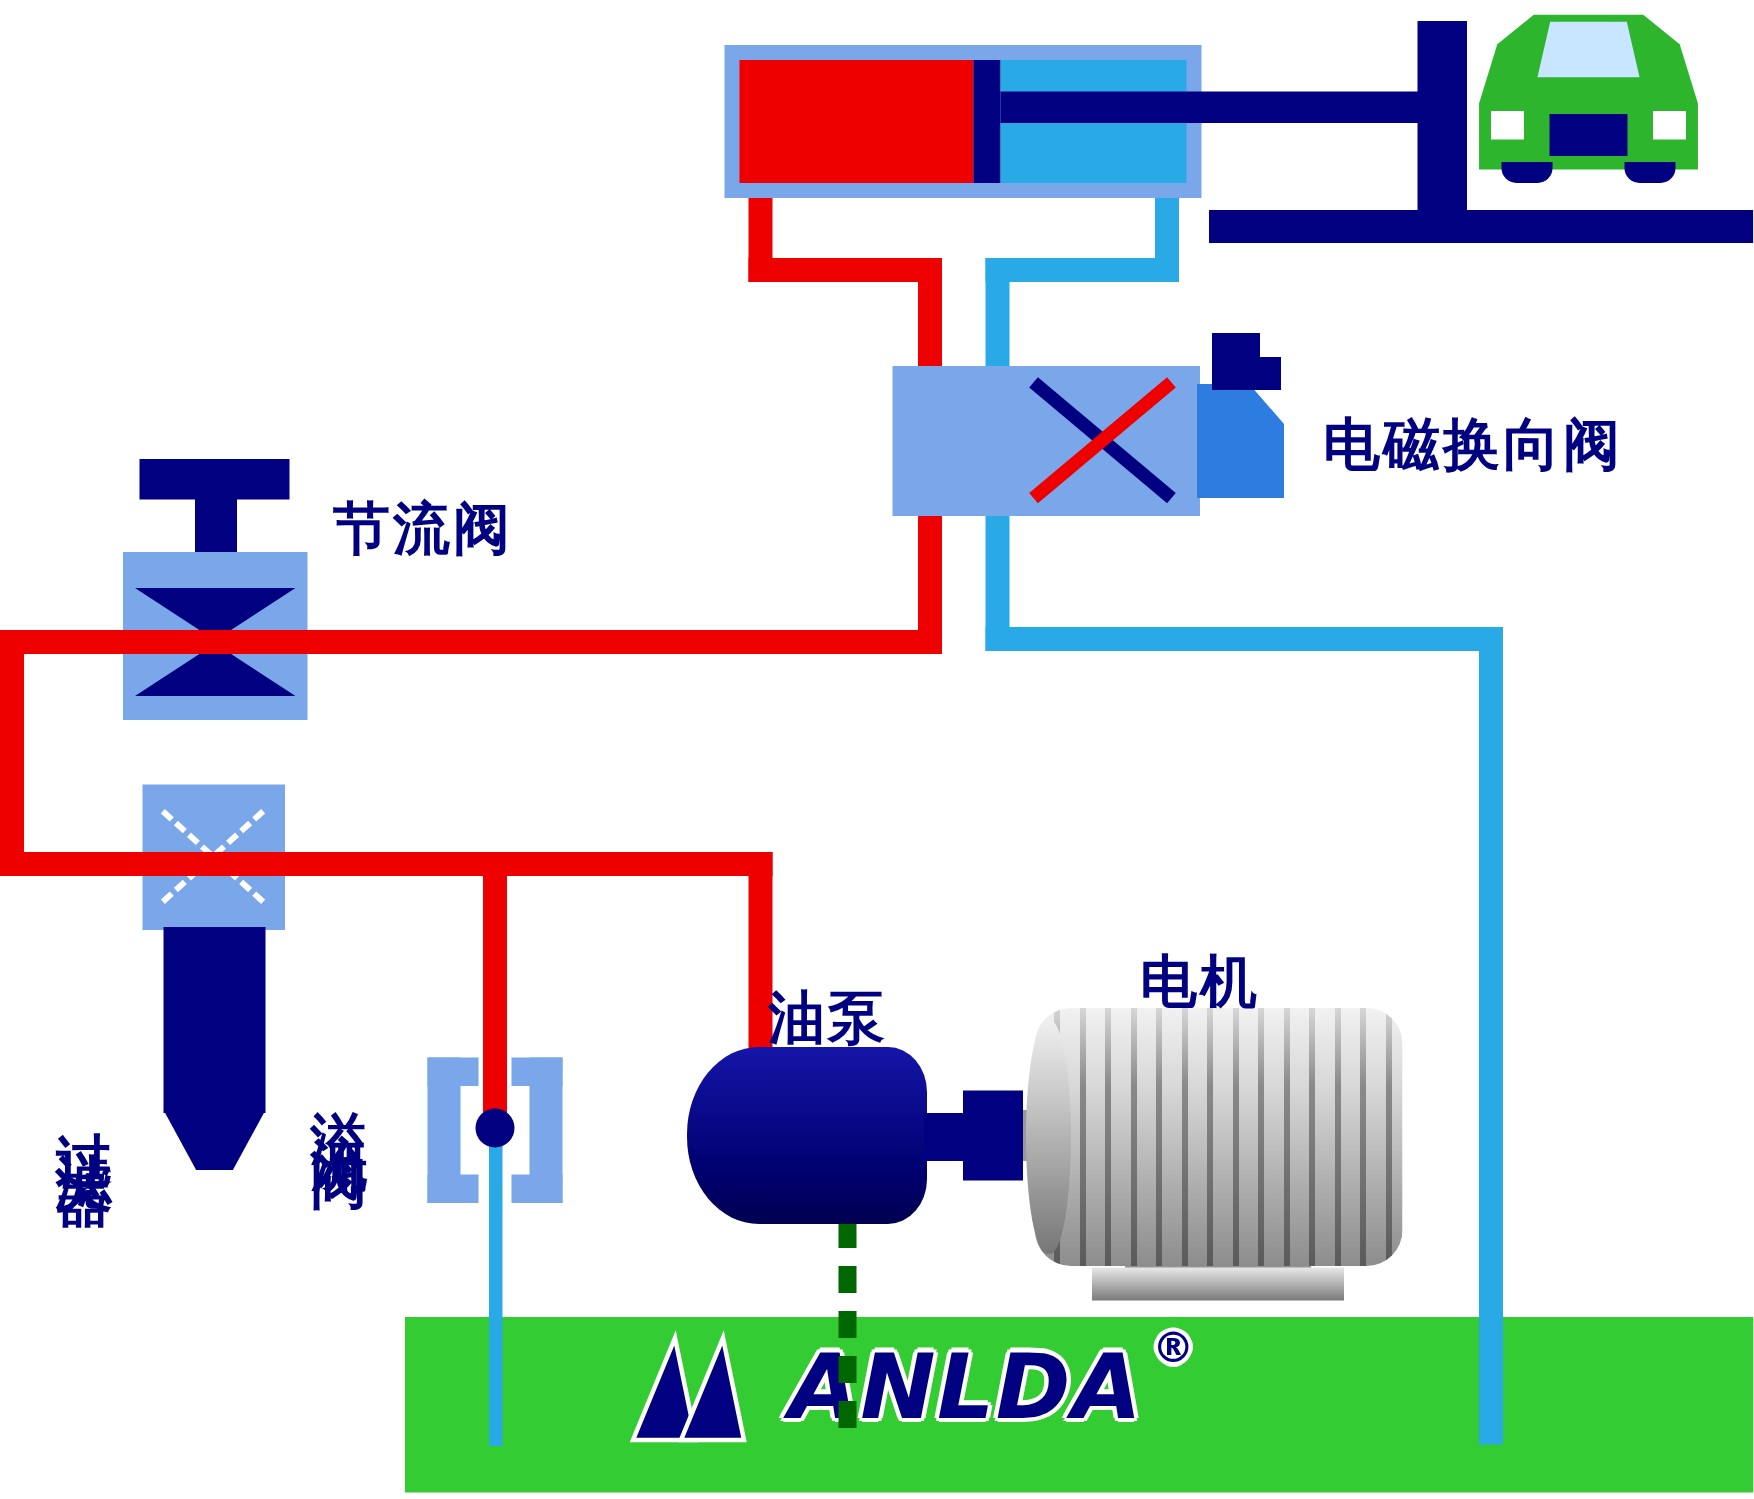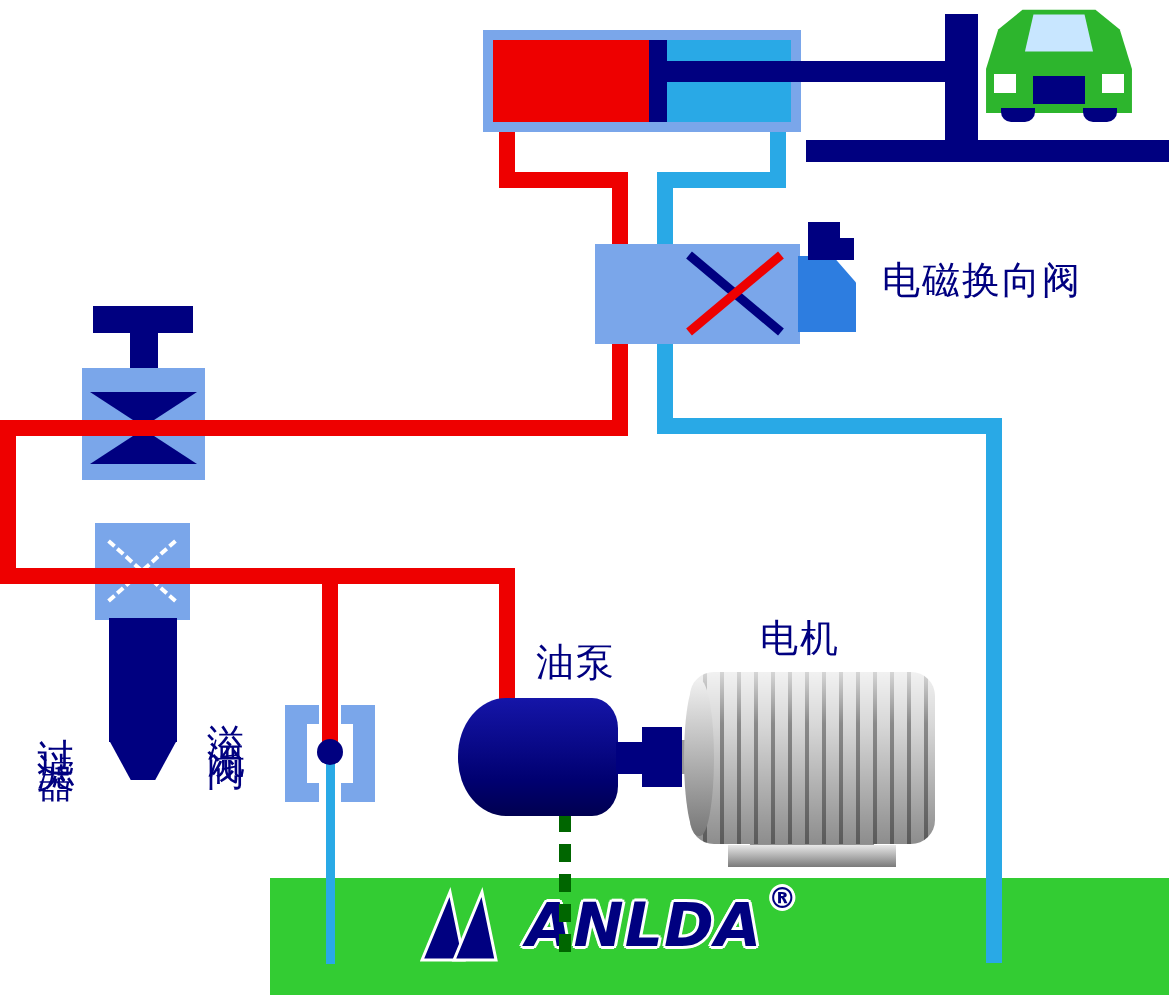--- a/index.html
+++ b/index.html
@@ -3,22 +3,22 @@
 <meta charset="utf-8">
 <style>
   html,body{margin:0;padding:0;background:#fff;}
   .stage{position:relative;width:1169px;height:999px;background:#fff;overflow:hidden;
          font-family:"DejaVu Sans",sans-serif;}
   .abs{position:absolute;}
   .pr{position:absolute;background:var(--red);z-index:3;}
   .pc{position:absolute;background:var(--cyan);z-index:3;}
   .navy{background:var(--navy);}
   .lb{background:var(--light-blue);}
-  .lbl{position:absolute;color:var(--navy);font-weight:normal;font-size:38px;z-index:7;
-       letter-spacing:2px;line-height:1.1;white-space:nowrap;}
+  .lbl{position:absolute;color:var(--navy);font-weight:bold;font-size:38px;z-index:7;
+       letter-spacing:2px;line-height:1.1;white-space:nowrap;margin-top:16px;}
   .vlbl{writing-mode:vertical-rl;text-orientation:upright;letter-spacing:14px;white-space:normal;}
   .outline{text-shadow:3px 0 0 #fff,-3px 0 0 #fff,0 3px 0 #fff,0 -3px 0 #fff,
            2px 2px 0 #fff,-2px -2px 0 #fff,2px -2px 0 #fff,-2px 2px 0 #fff;}
   .dash{border-top:4px dashed #fff;position:absolute;}
 </style>
 </head>
 <body>
 
 <div class="stage">
 
@@ -114,19 +114,20 @@
               clip-path:polygon(14% 0,86% 0,100% 100%,0 100%);
               background:linear-gradient(180deg,#cfcfcf,#8c8c8c);"></div>
   <div class="abs" style="left:690px;top:672px;width:245px;height:172px;z-index:4;border-radius:24px;
               background-image:linear-gradient(180deg,rgba(255,255,255,.65),rgba(255,255,255,0) 30%,rgba(0,0,0,.35)),
                                repeating-linear-gradient(90deg,#d8d8d8 0 13px,#8a8a8a 13px 17px);"></div>
   <div class="abs" style="left:684px;top:680px;width:30px;height:156px;z-index:5;border-radius:14px/50%;
               background:linear-gradient(180deg,#f0f0f0,#777);"></div>
   <div class="abs" style="left:728px;top:845px;width:168px;height:22px;z-index:4;
               background:linear-gradient(180deg,#e8e8e8,#7a7a7a);"></div>
 
+  <div class="lbl" style="left:222px;top:316px;">节流阀</div>
   <div class="lbl" style="left:882px;top:260px;">电磁换向阀</div>
-  <div class="lbl" style="left:536px;top:642px;">油泵</div>
+  <div class="lbl" style="left:512px;top:642px;">油泵</div>
   <div class="lbl" style="left:760px;top:618px;">电机</div>
   <div class="lbl vlbl" style="left:34px;top:708px;">过滤器</div>
   <div class="lbl vlbl" style="left:204px;top:694px;">溢流阀</div>
 
 </div>
 
 </body></html>

